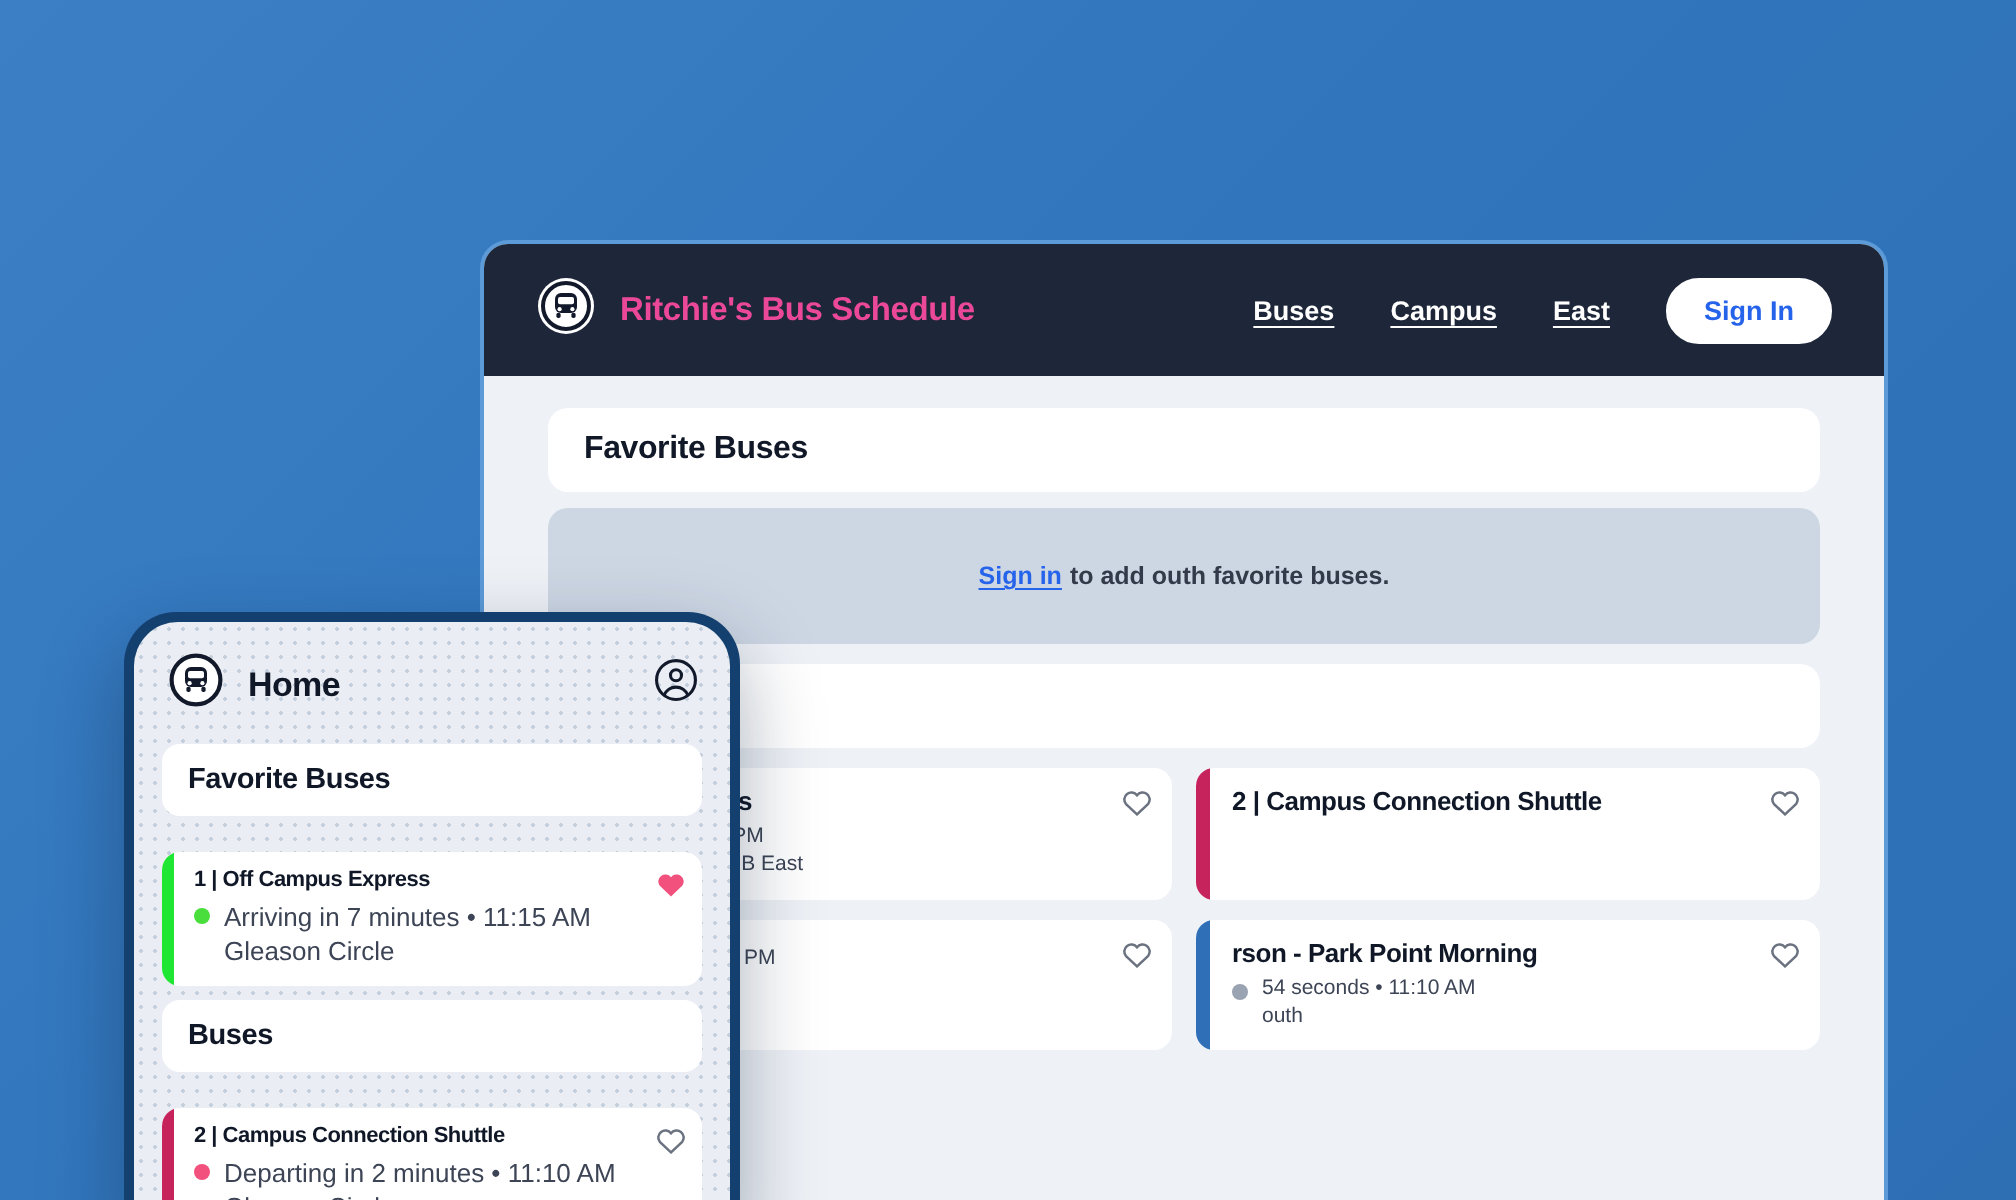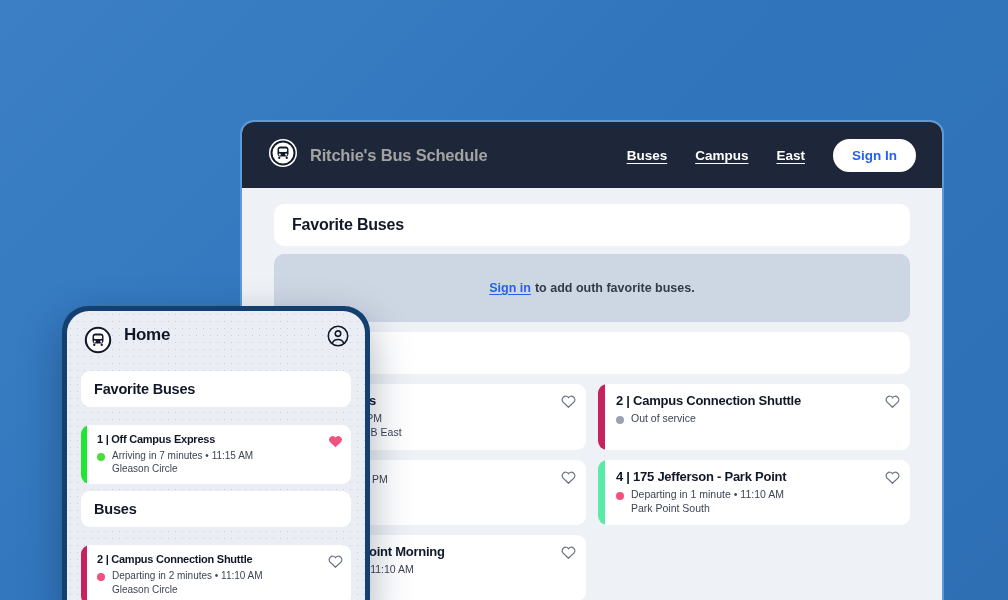--- a/index.html
+++ b/index.html
@@ -23,21 +23,21 @@
     border-bottom: none;
     overflow: hidden;
   }
   .win-header {
     height: 66px; background: #1e2739;
     display: flex; align-items: center; padding: 0 26px;
     position: relative;
   }
   .brand { display: flex; align-items: center; gap: 12px; }
   .brand-title {
-    color: #a3a3a3; font-size: 16.5px; font-weight: bold; letter-spacing: -0.2px;
+    color: #ec4899; font-size: 16.5px; font-weight: bold; letter-spacing: -0.2px;
   }
   .nav { margin-left: auto; display: flex; align-items: center; gap: 28px; }
   .nav-link {
     color: #ffffff; font-size: 13.5px; font-weight: bold;
     text-decoration: underline; text-underline-offset: 3px;
     cursor: pointer; white-space: nowrap;
   }
   .signin-btn {
     background: #ffffff; color: #2563eb; font-size: 13.5px; font-weight: bold;
     border-radius: 999px; padding: 7px 17px; cursor: pointer;
@@ -101,37 +101,37 @@
   }
   .phone-screen {
     width: 100%; height: 100%;
     background: #eaeef4;
     background-image: radial-gradient(#c3cfdd 0.9px, transparent 1px);
     background-size: 7px 7px;
     border-radius: 22px 22px 0 0;
     overflow: hidden; position: relative;
   }
   .phone-header {
-    display: flex; align-items: flex-start; padding: 14px 16px 12px 16px; gap: 11px;
+    display: flex; align-items: center; padding: 14px 16px 12px 16px; gap: 11px;
   }
   .phone-title { font-size: 17px; font-weight: bold; color: #101828; letter-spacing: -0.3px; }
   .phone-account { margin-left: auto; cursor: pointer; }
   .phone-body { padding: 0 14px; }
   .phone-panel {
     background: #ffffff; border-radius: 9px; padding: 10px 13px;
     font-size: 14.5px; font-weight: bold; color: #101828; letter-spacing: -0.2px;
   }
   .phone-card {
     background: #ffffff; border-radius: 9px; margin-top: 18px;
     display: flex; position: relative; overflow: hidden; min-height: 56px;
   }
   .phone-card .accent { width: 6px; flex: 0 0 6px; }
   .phone-card .card-inner { padding: 8px 11px 9px 10px; }
   .phone-card .card-title { font-size: 11px; }
-  .phone-card .status-text { font-size: 10px; }
+  .phone-card .status-text { font-size: 13px; }
   .phone-card .heart { right: 9px; top: 9px; width: 14px; height: 13px; }
   .spacer-7 { height: 7px; }
 </style>
 </head>
 <body>
 
 <div id="stage">
 
   <div class="window">
 
@@ -180,49 +180,32 @@
               </div>
             </div>
             <span class="heart"><svg viewBox="0 0 15 14" width="15" height="14">
                 <path d="M7.5 13.2 1.9 7.9A3.5 3.5 0 1 1 7.5 3.6 3.5 3.5 0 1 1 13.1 7.9Z" fill="none" stroke="#6b7280" stroke-width="1.25"></path>
               </svg></span>
           </div>
           <div class="card">
             <div class="accent" style="background: rgb(198, 35, 92);"></div>
             <div class="card-inner">
               <div class="card-title">2 | Campus Connection Shuttle</div>
-              <div class="status-row">
-                <span class="dot" style="background: rgb(154, 163, 178);"></span>
-                <div class="status-text">Out of service</div>
-              </div>
             </div>
             <span class="heart"><svg viewBox="0 0 15 14" width="15" height="14">
                 <path d="M7.5 13.2 1.9 7.9A3.5 3.5 0 1 1 7.5 3.6 3.5 3.5 0 1 1 13.1 7.9Z" fill="none" stroke="#6b7280" stroke-width="1.25"></path>
               </svg></span>
           </div>
           <div class="card">
             <div class="accent" style="background: rgb(47, 111, 184);"></div>
             <div class="card-inner">
               <div class="card-title"></div>
               <div class="status-row">
                 <span class="dot" style="background: rgb(154, 163, 178);"></span>
                 <div class="status-text">hours • 10:18 PM</div>
-              </div>
-            </div>
-            <span class="heart"><svg viewBox="0 0 15 14" width="15" height="14">
-                <path d="M7.5 13.2 1.9 7.9A3.5 3.5 0 1 1 7.5 3.6 3.5 3.5 0 1 1 13.1 7.9Z" fill="none" stroke="#6b7280" stroke-width="1.25"></path>
-              </svg></span>
-          </div>
-          <div class="card">
-            <div class="accent" style="background: rgb(92, 234, 168);"></div>
-            <div class="card-inner">
-              <div class="card-title">4 | 175 Jefferson - Park Point</div>
-              <div class="status-row">
-                <span class="dot dotted" style="background: rgb(242, 81, 125);"></span>
-                <div class="status-text">Departing in 1 minute • 11:10 AM<br>Park Point South</div>
               </div>
             </div>
             <span class="heart"><svg viewBox="0 0 15 14" width="15" height="14">
                 <path d="M7.5 13.2 1.9 7.9A3.5 3.5 0 1 1 7.5 3.6 3.5 3.5 0 1 1 13.1 7.9Z" fill="none" stroke="#6b7280" stroke-width="1.25"></path>
               </svg></span>
           </div>
           <div class="card">
             <div class="accent" style="background: rgb(47, 111, 184);"></div>
             <div class="card-inner">
               <div class="card-title">rson - Park Point Morning</div>

